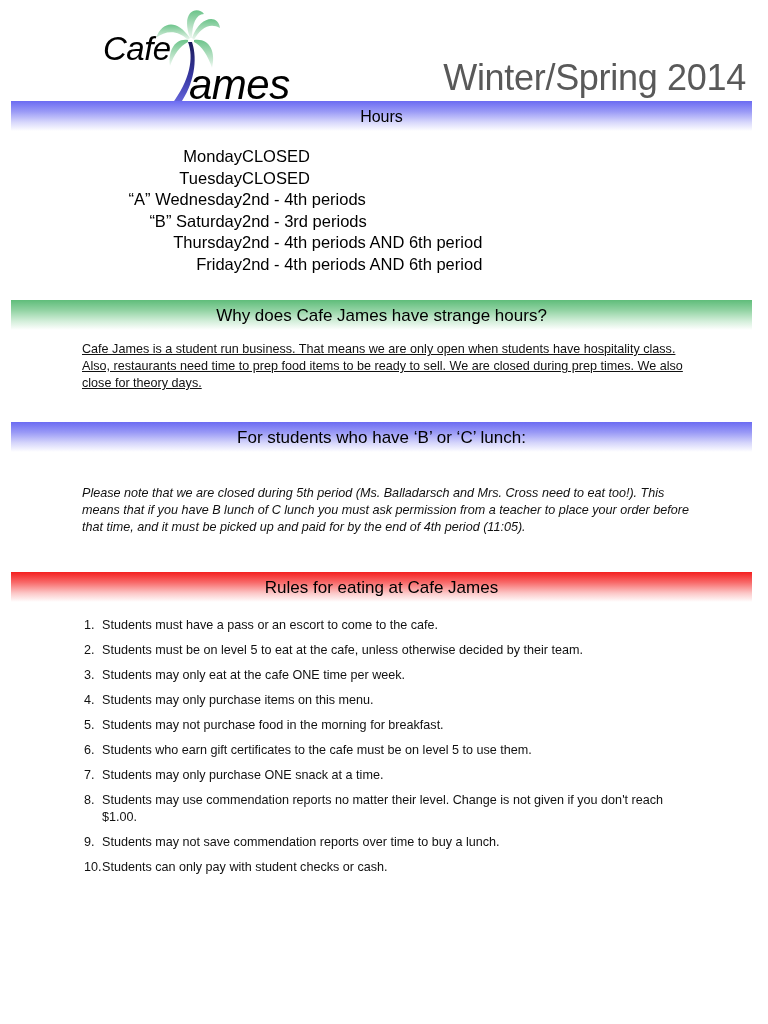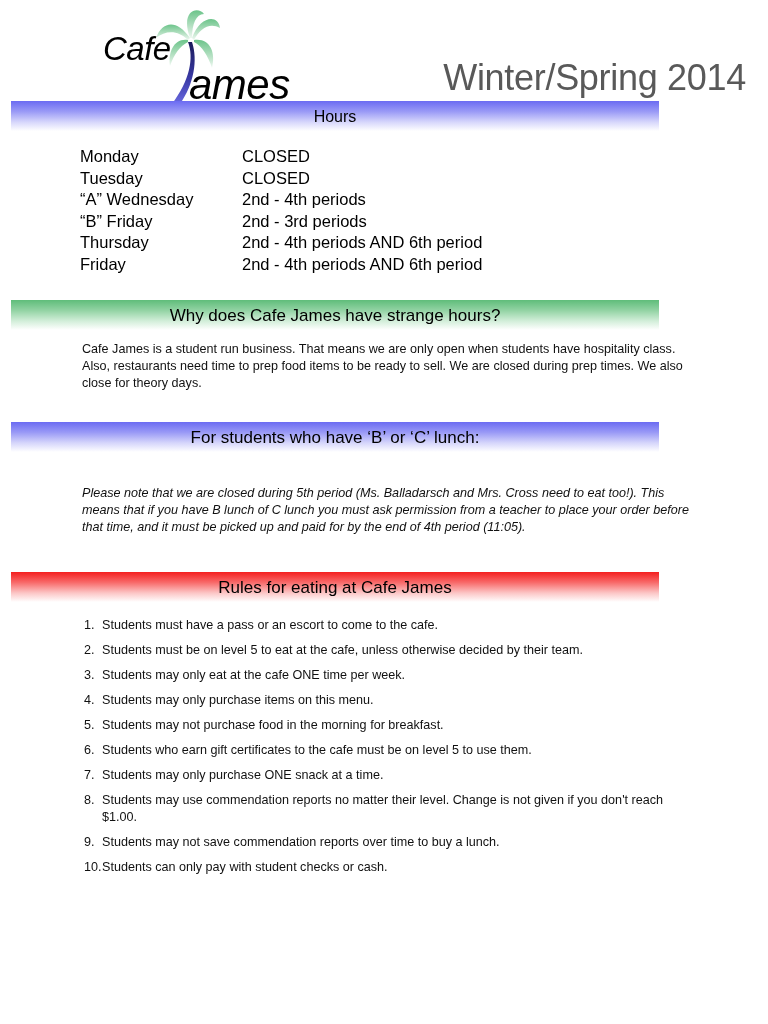--- a/index.html
+++ b/index.html
@@ -53,21 +53,21 @@
     right: 22px;
     top: 60px;
     font-size: 36px;
     color: #595959;
     line-height: 1;
     letter-spacing: -0.3px;
   }
   .band {
     position: absolute;
     left: 11px;
-    width: 648px;
+    width: 741px;
     height: 30px;
     text-align: center;
   }
   .band span {
     display: inline-block;
     font-size: 17px;
     line-height: 1;
     margin-top: 7px;
   }
   .band-blue {
@@ -87,33 +87,34 @@
 
   .hours-table {
     position: absolute;
     left: 80px;
     top: 146px;
     font-size: 16.5px;
     line-height: 21.6px;
   }
   .hours-row {
     display: flex;
+    text-align: right;
   }
   .hours-day {
     width: 162px;
   }
   .para {
     position: absolute;
     left: 82px;
     width: 610px;
     font-size: 12.6px;
     line-height: 17px;
     color: #111;
   }
-  #para-why { top: 341px; }
+  #para-why { top: 341px; text-decoration: underline; }
   #para-lunch { top: 485px; font-style: italic; }
 
   .rules {
     position: absolute;
     left: 84px;
     top: 617px;
     width: 600px;
     font-size: 12.6px;
     color: #111;
     margin: 0;
@@ -176,21 +177,21 @@
   </div>
   <div class="hours-row">
     <div class="hours-day">Tuesday</div>
     <div class="hours-time">CLOSED</div>
   </div>
   <div class="hours-row">
     <div class="hours-day">“A” Wednesday</div>
     <div class="hours-time">2nd - 4th periods</div>
   </div>
   <div class="hours-row">
-    <div class="hours-day">“B” Friday</div>
+    <div class="hours-day">“B” Saturday</div>
     <div class="hours-time">2nd - 3rd periods</div>
   </div>
   <div class="hours-row">
     <div class="hours-day">Thursday</div>
     <div class="hours-time">2nd - 4th periods AND 6th period</div>
   </div>
   <div class="hours-row">
     <div class="hours-day">Friday</div>
     <div class="hours-time">2nd - 4th periods AND 6th period</div>
   </div>

